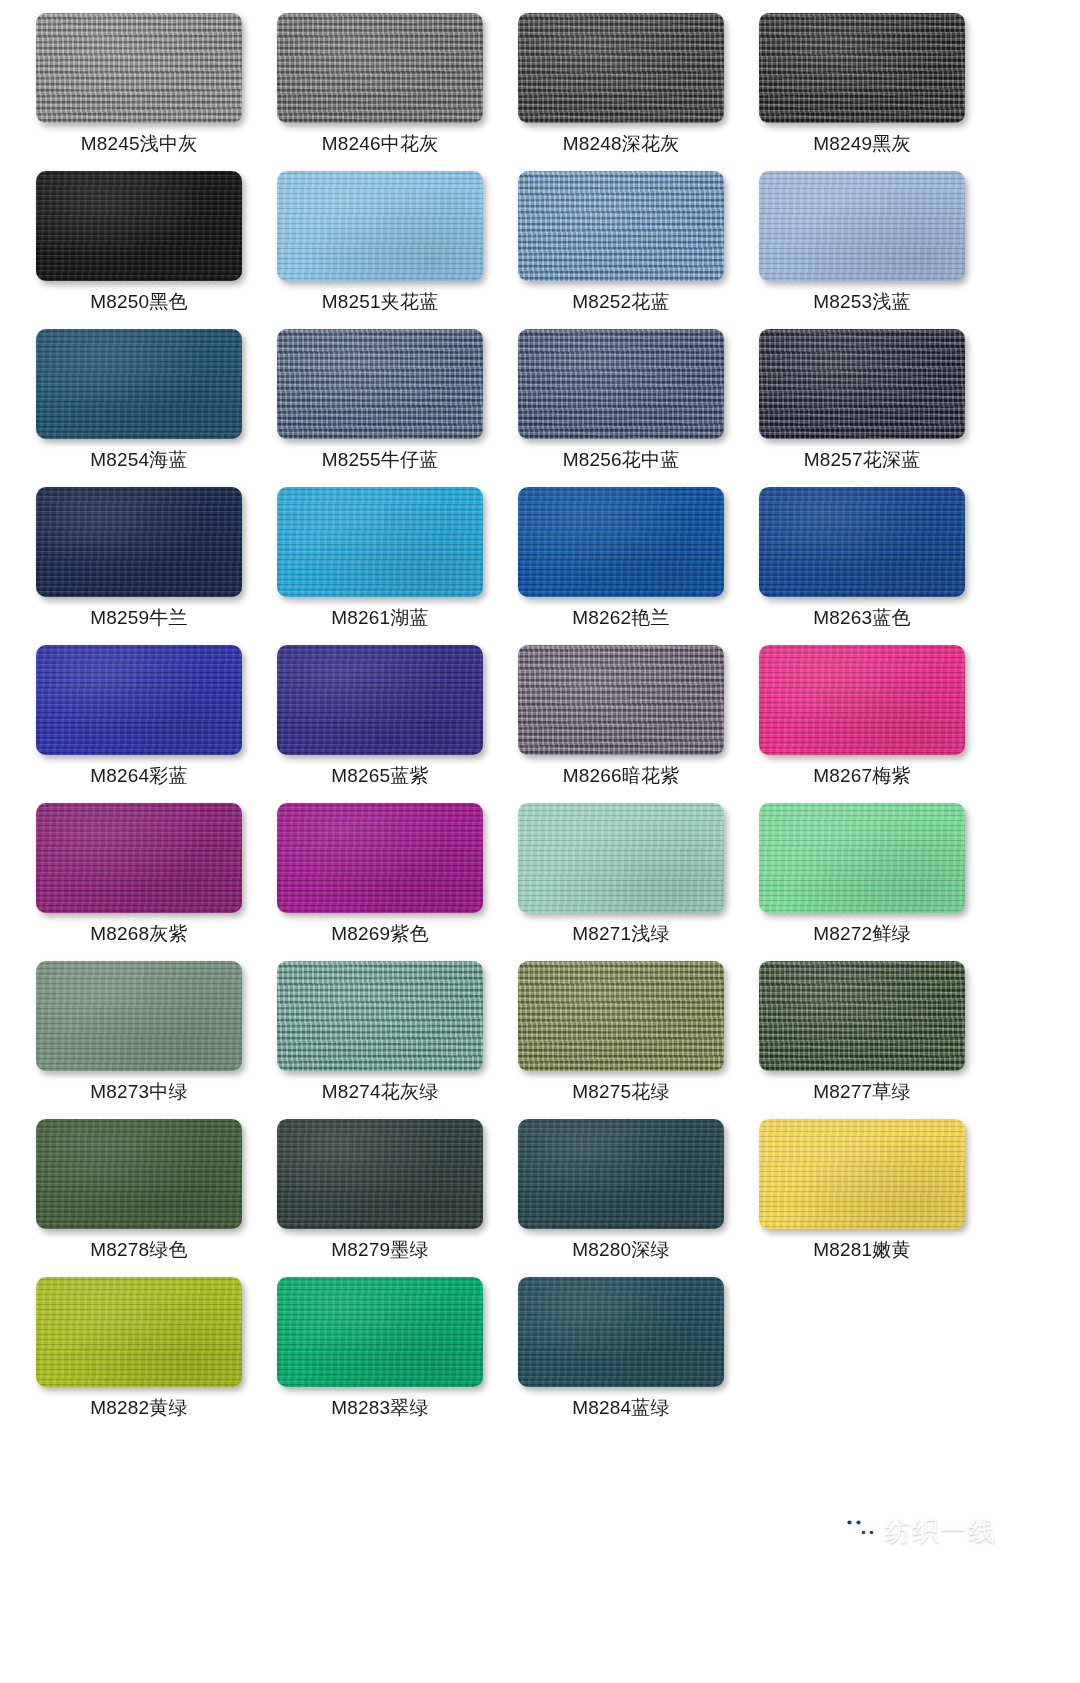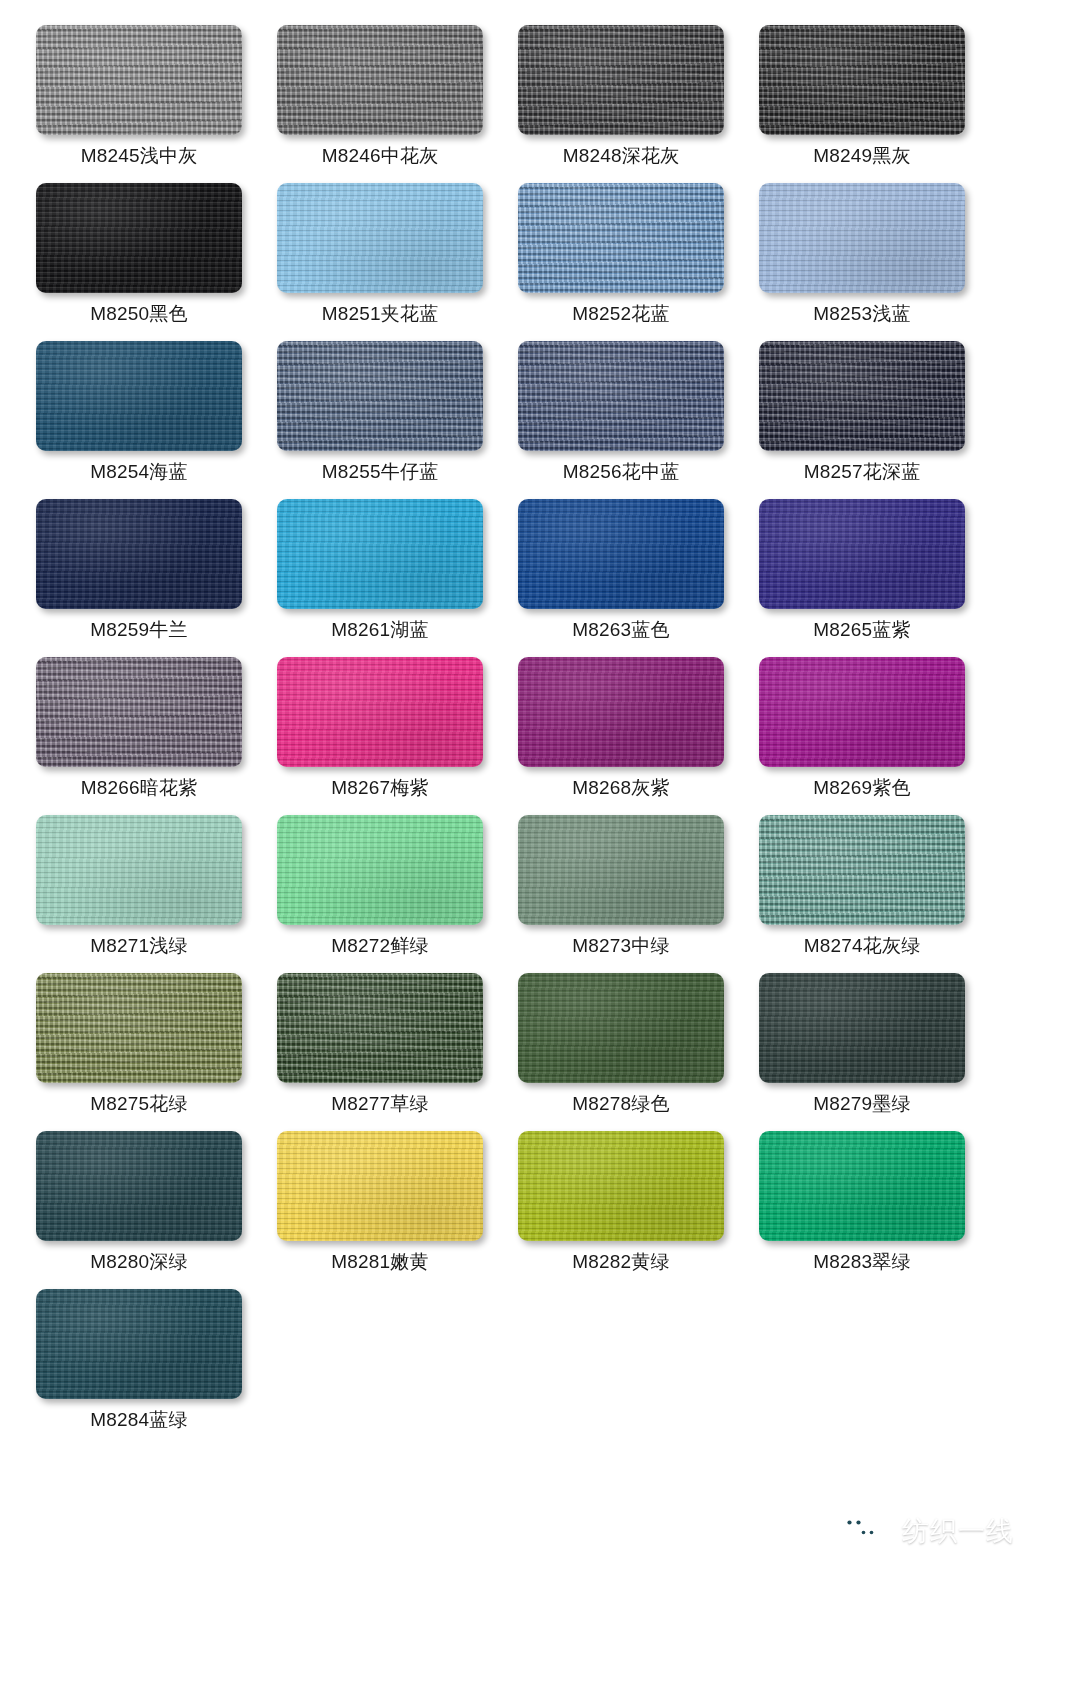--- a/index.html
+++ b/index.html
@@ -18,21 +18,20 @@
     grid-template-columns: repeat(4, 241px);
     grid-auto-rows: 158px;
     padding-left: 36px;
     padding-top: 13px;
     box-sizing: border-box;
   }
   .swatch-cell {
     width: 241px;
     height: 164px;
     position: relative;
-    margin-top: 12px;
   }
   .swatch-chip {
     width: 206px;
     height: 110px;
     border-radius: 10px;
     position: relative;
     overflow: hidden;
     box-shadow: 3px 4px 6px rgba(0,0,0,0.30);
     background-color: #888;
   }
@@ -115,21 +114,21 @@
     letter-spacing: 0.2px;
     white-space: nowrap;
   }
   
   #watermark {
     position: absolute;
     left: 838px;
     top: 1511px;
     display: flex;
     align-items: center;
-    gap: 18px;
+    gap: 0;
     pointer-events: none;
   }
   #watermark .wm-icon {
     width: 46px;
     height: 40px;
     position: relative;
     flex: 0 0 auto;
   }
   #watermark .wm-text {
     font-size: 27px;
@@ -193,22 +192,30 @@
     </div>
     <div class="swatch-cell">
       <div class="swatch-chip" style="background-color: rgb(22, 35, 74);"></div>
       <div class="swatch-label">M8259牛兰</div>
     </div>
     <div class="swatch-cell">
       <div class="swatch-chip" style="background-color: rgb(37, 168, 216);"></div>
       <div class="swatch-label">M8261湖蓝</div>
     </div>
     <div class="swatch-cell">
+      <div class="swatch-chip" style="background-color: rgb(11, 81, 160);"></div>
+      <div class="swatch-label">M8262艳兰</div>
+    </div>
+    <div class="swatch-cell">
       <div class="swatch-chip" style="background-color: rgb(16, 69, 143);"></div>
       <div class="swatch-label">M8263蓝色</div>
+    </div>
+    <div class="swatch-cell">
+      <div class="swatch-chip" style="background-color: rgb(44, 47, 168);"></div>
+      <div class="swatch-label">M8264彩蓝</div>
     </div>
     <div class="swatch-cell">
       <div class="swatch-chip" style="background-color: rgb(50, 42, 132);"></div>
       <div class="swatch-label">M8265蓝紫</div>
     </div>
     <div class="swatch-cell">
       <div class="swatch-chip heather" style="background-color: rgb(111, 99, 119);"></div>
       <div class="swatch-label">M8266暗花紫</div>
     </div>
     <div class="swatch-cell">

